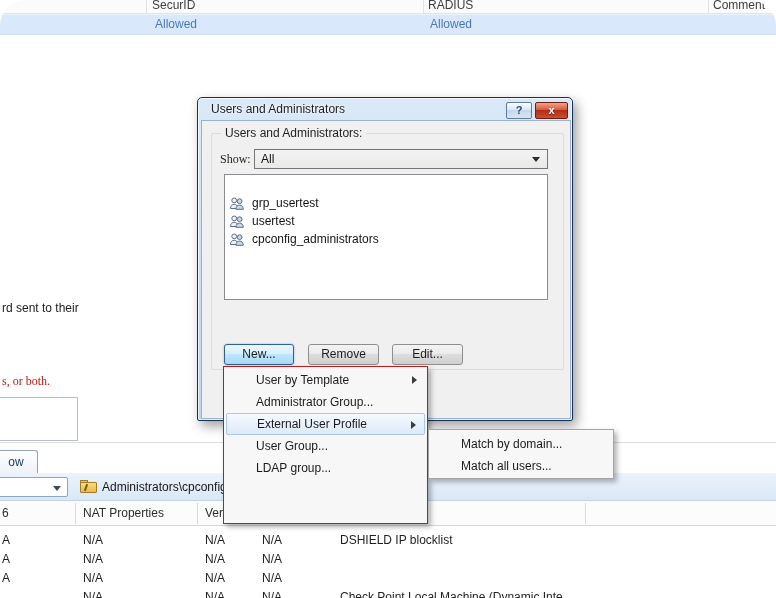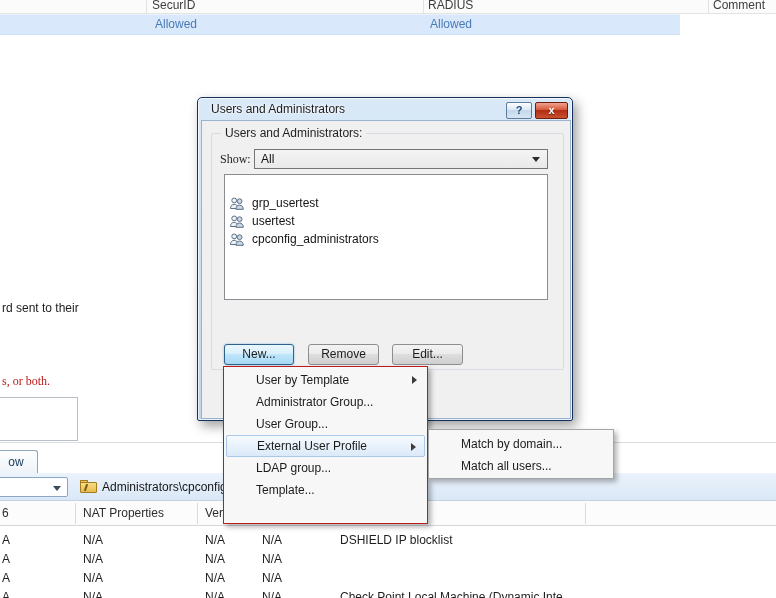--- a/index.html
+++ b/index.html
@@ -1,24 +1,24 @@
 <!DOCTYPE html>
 <html><head>
 <meta charset="utf-8">
 <style>
   * { margin:0; padding:0; box-sizing:border-box; }
   html,body { width:776px; height:598px; overflow:hidden; }
   body { font-family:"Liberation Sans", sans-serif; background:#fff; position:relative; }
-  .screen { position:absolute; width:776px; height:598px; overflow:hidden; background:#fff; }
+  .screen { position:absolute; width:776px; height:598px; overflow:hidden; background:#fff;border-radius:26px; }
 
   
   .top-header { position:absolute; left:0; top:0; width:776px; height:14px; background:#fbfbfb; border-bottom:1px solid #e4e4e4; }
   .top-header .hcell { position:absolute; top:-2px; font-size:12px; color:#3d3d3d; white-space:nowrap; }
   .top-header .vsep { position:absolute; top:0; width:1px; height:14px; background:#e2e2e2; }
-  .top-sel-row { position:absolute; left:0; top:14px; width:680px; height:21px; background:#d9e9fb; border-top:1px solid #eaf3fc; border-bottom:1px solid #cfe2f7; }
+  .top-sel-row { position:absolute; left:0; top:14px; width:776px; height:21px; background:#d9e9fb; border-top:1px solid #eaf3fc; border-bottom:1px solid #cfe2f7; }
   .top-sel-row .cell { position:absolute; top:0; line-height:19px; font-size:12px; color:#4a7ab5; white-space:nowrap; }
 
   
   .bg-text1 { position:absolute; left:2px; top:301px; font-size:12px; color:#1c1c1c; white-space:nowrap; }
   .bg-text2 { position:absolute; left:2px; top:374px; font-size:12px; color:#b91c1c; white-space:nowrap;font-family:Liberation Serif, serif; }
   .bg-box   { position:absolute; left:-22px; top:397px; width:100px; height:44px; background:#fff; border:1px solid #b9bfc6; }
   .hr-line  { position:absolute; left:0; top:442px; width:776px; height:1px; background:#dcdcdc; }
 
   .bg-tab { position:absolute; left:-6px; top:450px; width:44px; height:24px; background:linear-gradient(#fdfeff,#edf3f9); border:1px solid #93a5b8; border-bottom:none; border-radius:3px 3px 0 0; font-size:12px; color:#20405f; text-align:center; line-height:22px; }
 
@@ -203,33 +203,30 @@
   </div>
 
   <div class="menu">
     <div class="menu-item">
       <span>User by Template</span>
       <span class="subarr"></span>
     </div>
     <div class="menu-item">
       <span>Administrator Group...</span>
     </div>
-    <div class="menu-item">
-      <span>User Group...</span>
-    </div>
     <div class="menu-item hl">
       <span>External User Profile</span>
       <span class="subarr"></span>
     </div>
     <div class="menu-item">
+      <span>User Group...</span>
+    </div>
+    <div class="menu-item">
       <span>LDAP group...</span>
     </div>
-    <div class="menu-item">
-      <span>Template...</span>
-    </div>
   </div>
 
   <div class="submenu">
     <div class="menu-item">
       <span>Match by domain...</span>
     </div>
     <div class="menu-item">
       <span>Match all users...</span>
     </div>
   </div>

